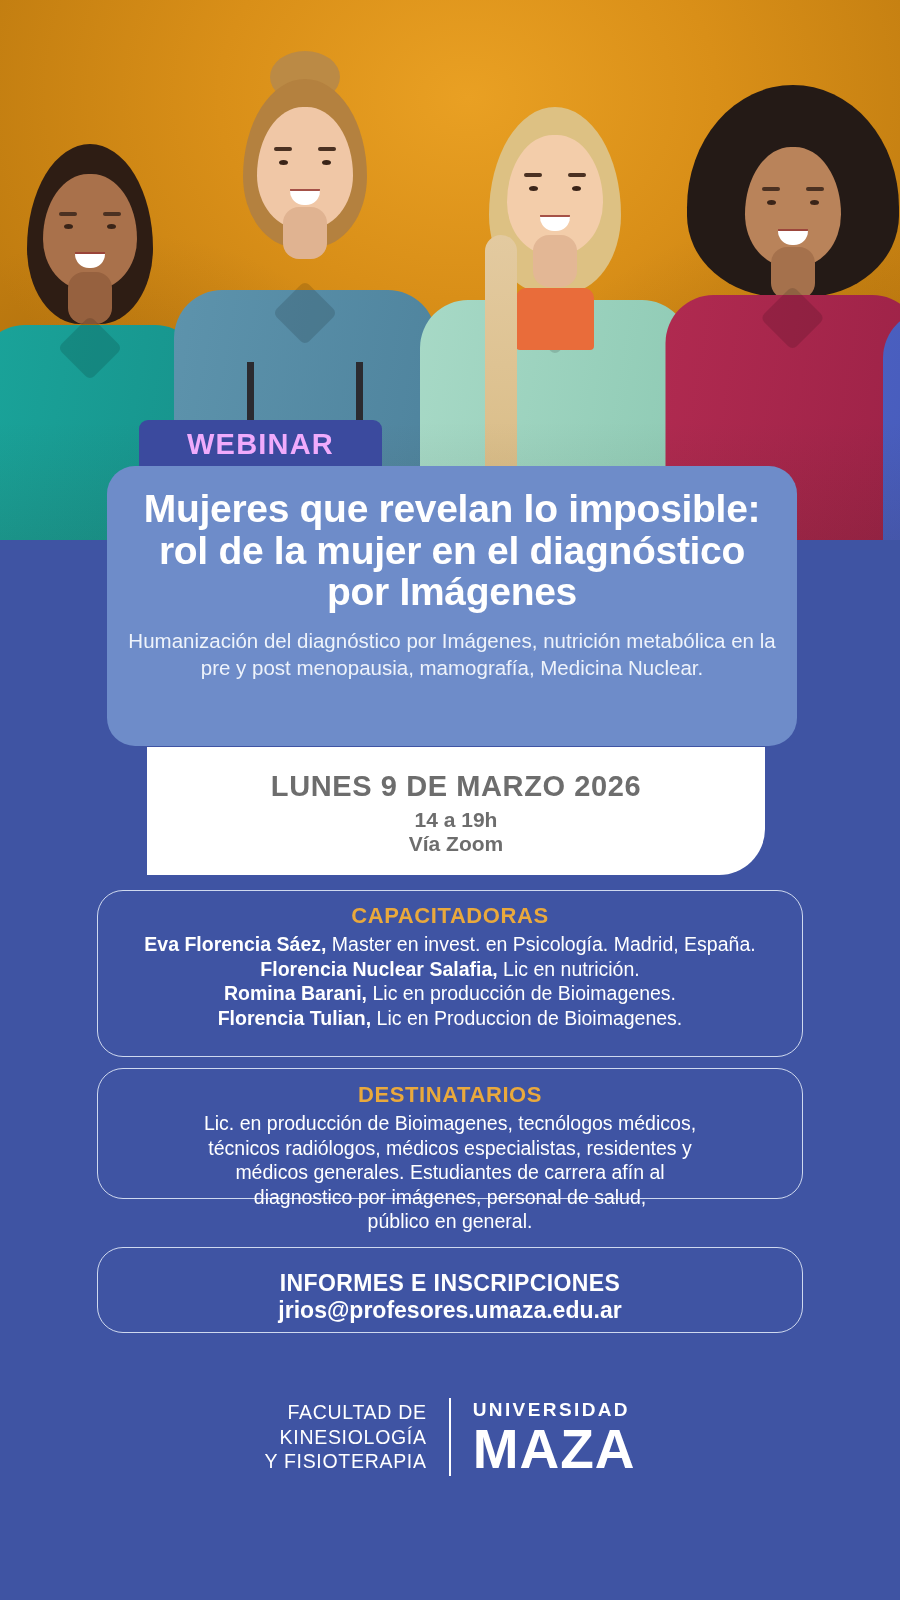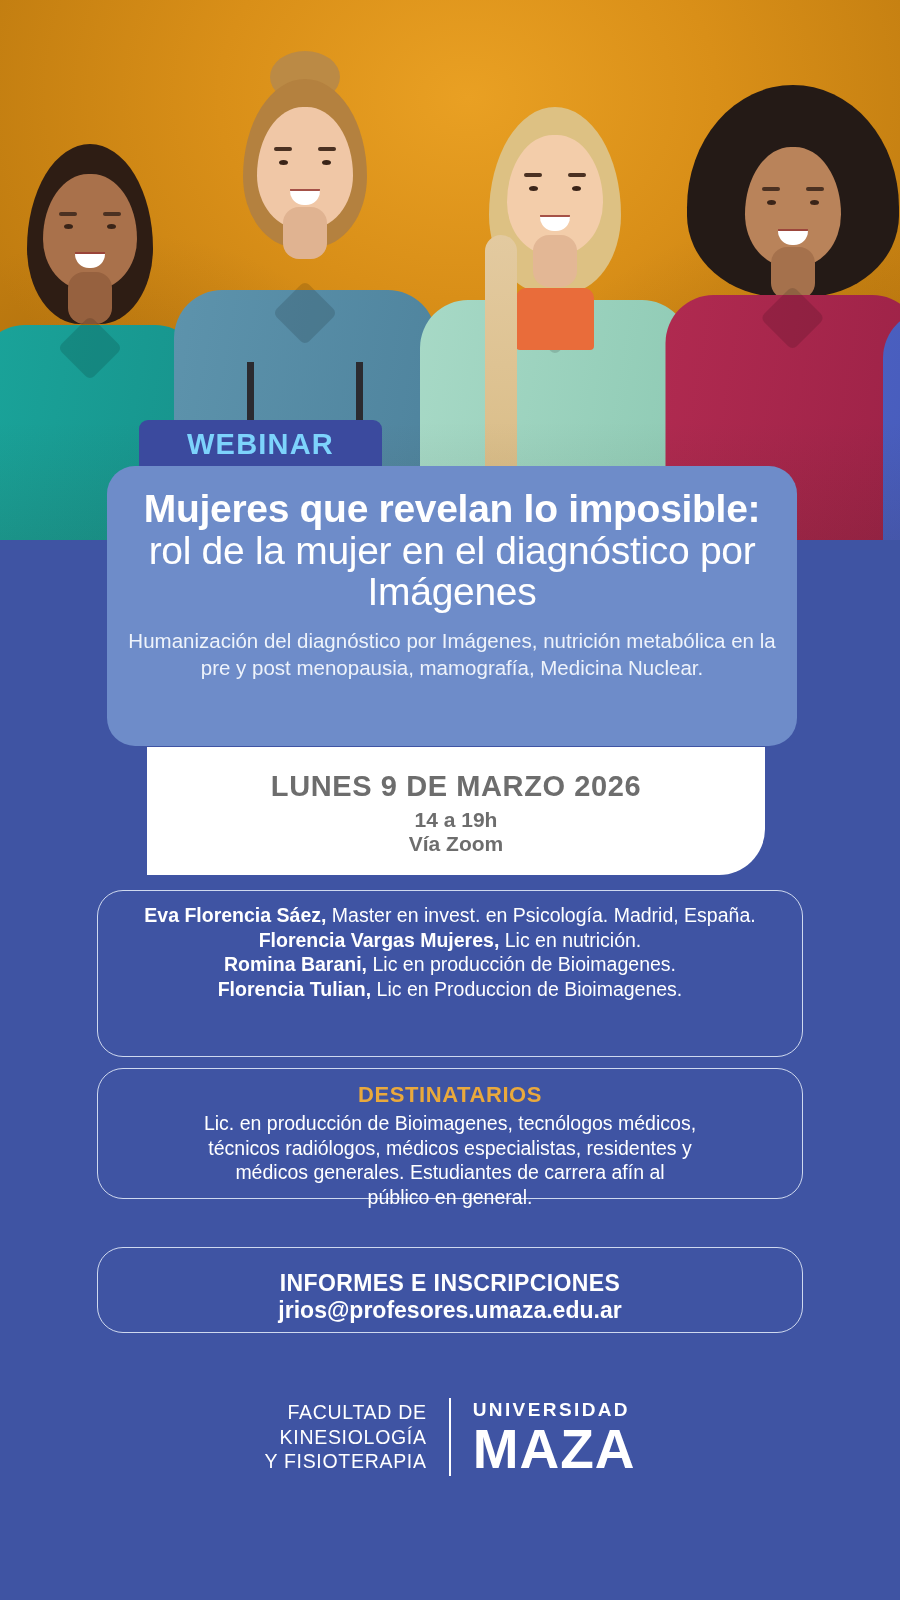--- a/index.html
+++ b/index.html
@@ -113,38 +113,38 @@
     background:linear-gradient(180deg, rgba(0,0,0,0) 78%, rgba(40,30,10,.10) 100%);
   }
 
   
   .webinar-badge{
     position:absolute; left:139px; top:420px;
     width:243px; height:48px;
     background:#3b4a9e;
     border-radius:9px 9px 0 0;
     display:flex; align-items:center; justify-content:center;
-    color:#7dd3fc; font-size:29px; font-weight:bold; letter-spacing:1.2px;
+    color:#f0abfc; font-size:29px; font-weight:bold; letter-spacing:1.2px;
   }
 
   
   .title-panel{
     position:absolute; left:107px; top:466px;
     width:690px; height:280px;
     background:#6e8cc9;
     border-radius:28px 28px 28px 28px;
     padding:18px 18px 0 18px;
   }
   .title{
     color:#fff; font-weight:bold; font-size:39px; line-height:1.07;
     text-align:center; letter-spacing:-.3px;
     margin-top:4px;
   }
   .title .lead{ font-weight:800; }
-  .title .rest{ font-weight:400; }
+  .title .rest{ font-weight:700; }
   .subtitle{
     color:#eef3fb; font-size:20.5px; line-height:1.33; text-align:center;
     margin-top:14px; font-weight:400;
   }
 
   
   .date-box{
     position:absolute; left:147px; top:747px;
     width:618px; height:128px;
     background:#ffffff;
@@ -272,39 +272,41 @@
     <div class="subtitle">Humanización del diagnóstico por Imágenes, nutrición metabólica en la pre y post menopausia, mamografía, Medicina Nuclear.</div>
   </div>
 
   <div class="date-box">
     <div class="date-main">LUNES 9 DE MARZO 2026</div>
     <div class="date-time">14 a 19h</div>
     <div class="date-mode">Vía Zoom</div>
   </div>
 
   <div class="obox" id="box-capacitadoras">
+    <div class="head">CAPACITADORAS</div>
     <div class="line">
       <b>Eva Florencia Sáez,</b><span> Master en invest. en Psicología. Madrid, España.</span>
     </div>
     <div class="line">
-      <b>Florencia Vargas Mujeres,</b><span> Lic en nutrición.</span>
+      <b>Florencia Nuclear Salafia,</b><span> Lic en nutrición.</span>
     </div>
     <div class="line">
       <b>Romina Barani,</b><span> Lic en producción de Bioimagenes.</span>
     </div>
     <div class="line">
       <b>Florencia Tulian,</b><span> Lic en Produccion de Bioimagenes.</span>
     </div>
   </div>
 
   <div class="obox" id="box-destinatarios">
     <div class="head">DESTINATARIOS</div>
     <div class="line">Lic. en producción de Bioimagenes, tecnólogos médicos,</div>
     <div class="line">técnicos radiólogos, médicos especialistas, residentes y</div>
     <div class="line">médicos generales. Estudiantes de carrera afín al</div>
+    <div class="line">diagnostico por imágenes, personal de salud,</div>
     <div class="line">público en general.</div>
   </div>
 
   <div class="obox" id="box-informes">
     <div class="t1">INFORMES E INSCRIPCIONES</div>
     <div class="t2">jrios@profesores.umaza.edu.ar</div>
   </div>
 
   <div class="footer">
     <div class="fac">

